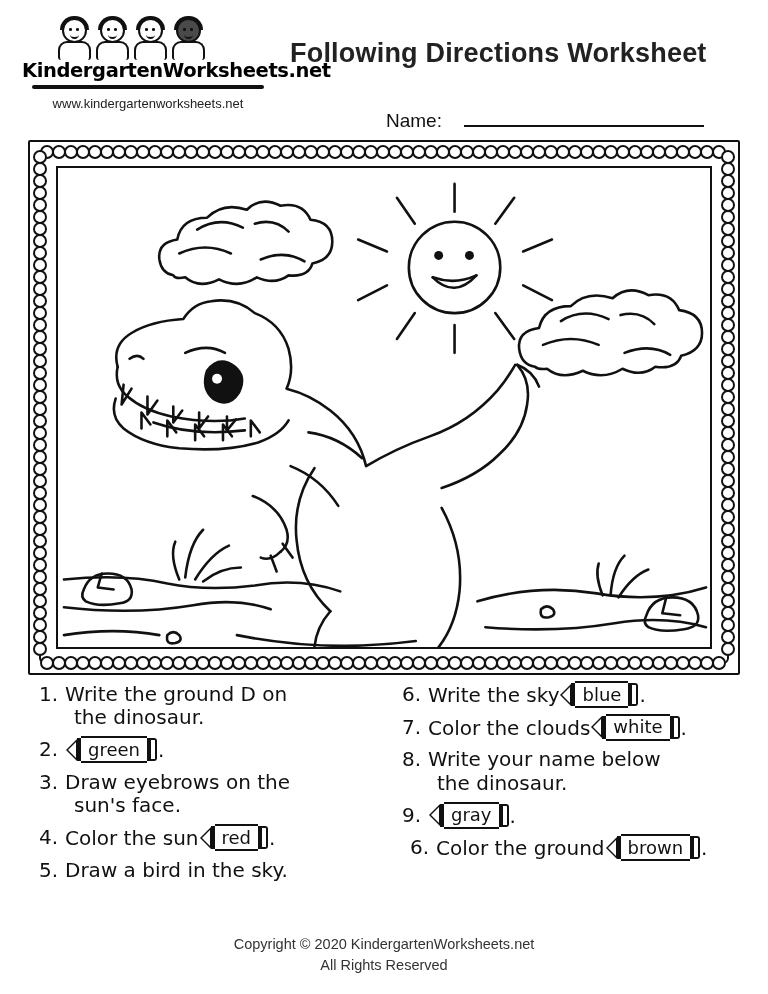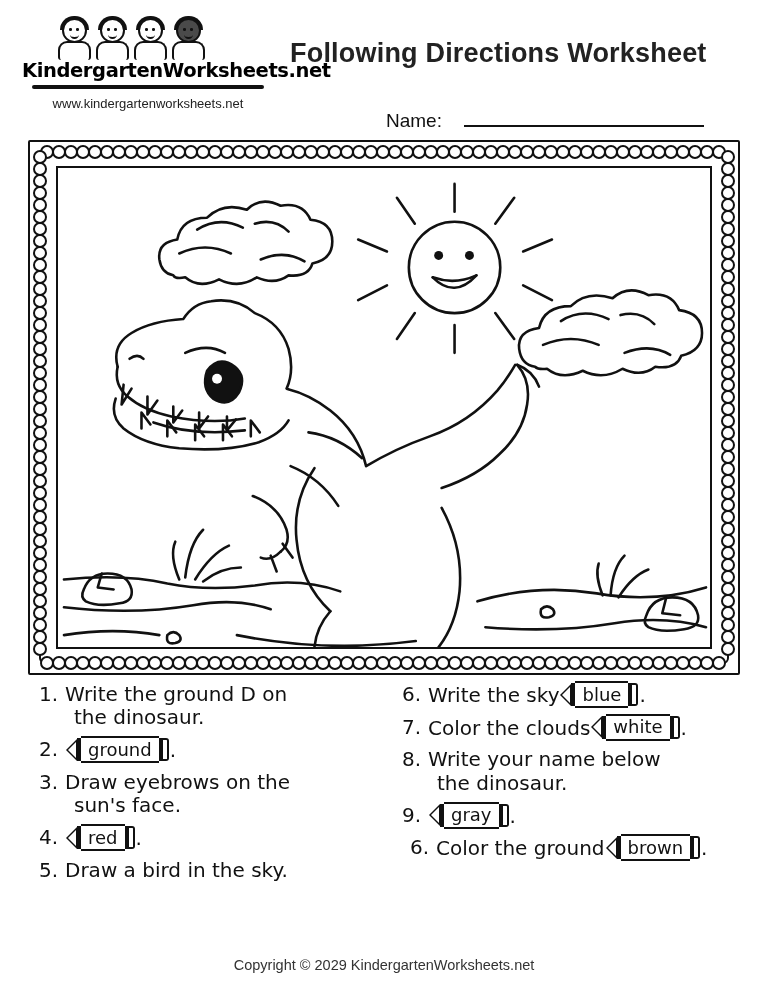--- a/index.html
+++ b/index.html
@@ -735,117 +735,118 @@
           <span class="line2">the dinosaur.</span>
         </span>
       </div>
 
       <div class="item">
         <span class="num">2.</span>
         <span class="txt">
           <span class="crayon">
               <span class="tip"></span>
               <span class="band"></span>
-              <span class="body">ground</span>
+              <span class="body">green</span>
               <span class="band"></span>
               <span class="end"></span>
             </span><span>.</span>
         </span>
       </div>
 
       <div class="item">
         <span class="num">3.</span>
         <span class="txt">
           <span>Draw eyebrows on the</span>
           <span class="line2">sun's face.</span>
         </span>
       </div>
 
       <div class="item">
         <span class="num">4.</span>
         <span class="txt">
+          <span>Color the sun</span><span class="crayon">
+              <span class="tip"></span>
+              <span class="band"></span>
+              <span class="body">red</span>
+              <span class="band"></span>
+              <span class="end"></span>
+            </span><span>.</span>
+        </span>
+      </div>
+
+      <div class="item">
+        <span class="num">5.</span>
+        <span class="txt">
+          <span>Draw a bird in the sky.</span>
+        </span>
+      </div>
+    </div>
+
+    <div class="col">
+
+      <div class="item">
+        <span class="num">6.</span>
+        <span class="txt">
+          <span>Write the sky</span><span class="crayon">
+              <span class="tip"></span>
+              <span class="band"></span>
+              <span class="body">blue</span>
+              <span class="band"></span>
+              <span class="end"></span>
+            </span><span>.</span>
+        </span>
+      </div>
+
+      <div class="item">
+        <span class="num">7.</span>
+        <span class="txt">
+          <span>Color the clouds</span><span class="crayon">
+              <span class="tip"></span>
+              <span class="band"></span>
+              <span class="body">white</span>
+              <span class="band"></span>
+              <span class="end"></span>
+            </span><span>.</span>
+        </span>
+      </div>
+
+      <div class="item">
+        <span class="num">8.</span>
+        <span class="txt">
+          <span>Write your name below</span>
+          <span class="line2">the dinosaur.</span>
+        </span>
+      </div>
+
+      <div class="item">
+        <span class="num">9.</span>
+        <span class="txt">
           <span class="crayon">
               <span class="tip"></span>
               <span class="band"></span>
-              <span class="body">red</span>
+              <span class="body">gray</span>
               <span class="band"></span>
               <span class="end"></span>
             </span><span>.</span>
         </span>
       </div>
 
       <div class="item">
-        <span class="num">5.</span>
-        <span class="txt">
-          <span>Draw a bird in the sky.</span>
-        </span>
-      </div>
-    </div>
-
-    <div class="col">
-
-      <div class="item">
-        <span class="num">6.</span>
-        <span class="txt">
-          <span>Write the sky</span><span class="crayon">
+        <span class="num wide">6.</span>
+        <span class="txt">
+          <span>Color the ground</span><span class="crayon">
               <span class="tip"></span>
               <span class="band"></span>
-              <span class="body">blue</span>
+              <span class="body">brown</span>
               <span class="band"></span>
               <span class="end"></span>
             </span><span>.</span>
         </span>
       </div>
-
-      <div class="item">
-        <span class="num">7.</span>
-        <span class="txt">
-          <span>Color the clouds</span><span class="crayon">
-              <span class="tip"></span>
-              <span class="band"></span>
-              <span class="body">white</span>
-              <span class="band"></span>
-              <span class="end"></span>
-            </span><span>.</span>
-        </span>
-      </div>
-
-      <div class="item">
-        <span class="num">8.</span>
-        <span class="txt">
-          <span>Write your name below</span>
-          <span class="line2">the dinosaur.</span>
-        </span>
-      </div>
-
-      <div class="item">
-        <span class="num">9.</span>
-        <span class="txt">
-          <span class="crayon">
-              <span class="tip"></span>
-              <span class="band"></span>
-              <span class="body">gray</span>
-              <span class="band"></span>
-              <span class="end"></span>
-            </span><span>.</span>
-        </span>
-      </div>
-
-      <div class="item">
-        <span class="num wide">6.</span>
-        <span class="txt">
-          <span>Color the ground</span><span class="crayon">
-              <span class="tip"></span>
-              <span class="band"></span>
-              <span class="body">brown</span>
-              <span class="band"></span>
-              <span class="end"></span>
-            </span><span>.</span>
-        </span>
-      </div>
     </div>
   </div>
 
   <div class="footer">
-    <div>Copyright © 2029 KindergartenWorksheets.net</div>
+    <div>Copyright © 2020 KindergartenWorksheets.net</div>
+    <div>All Rights Reserved</div>
   </div>
 
 </div>
 
 </body></html>

